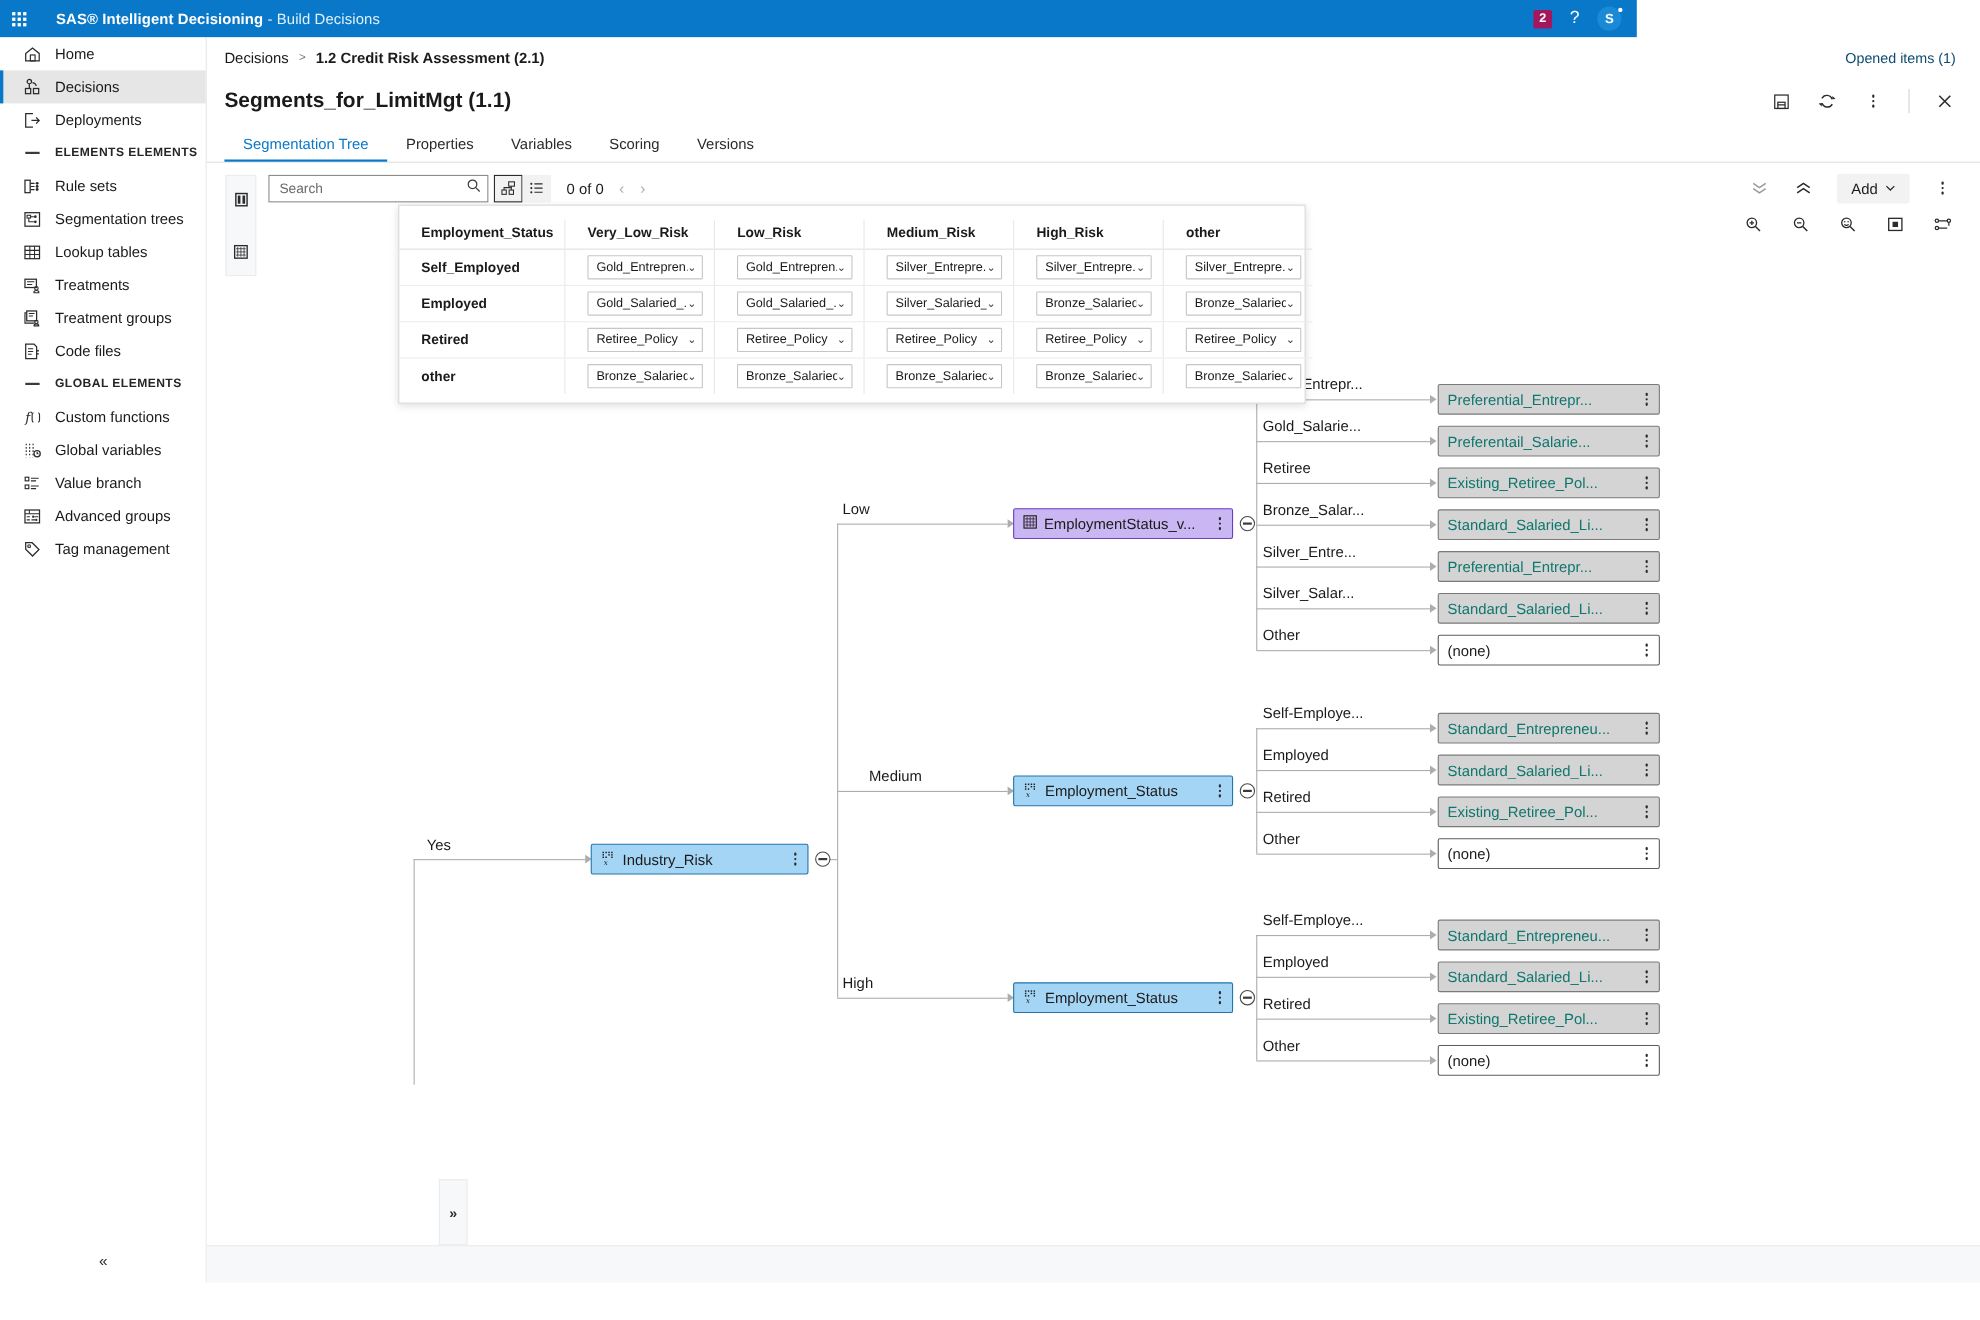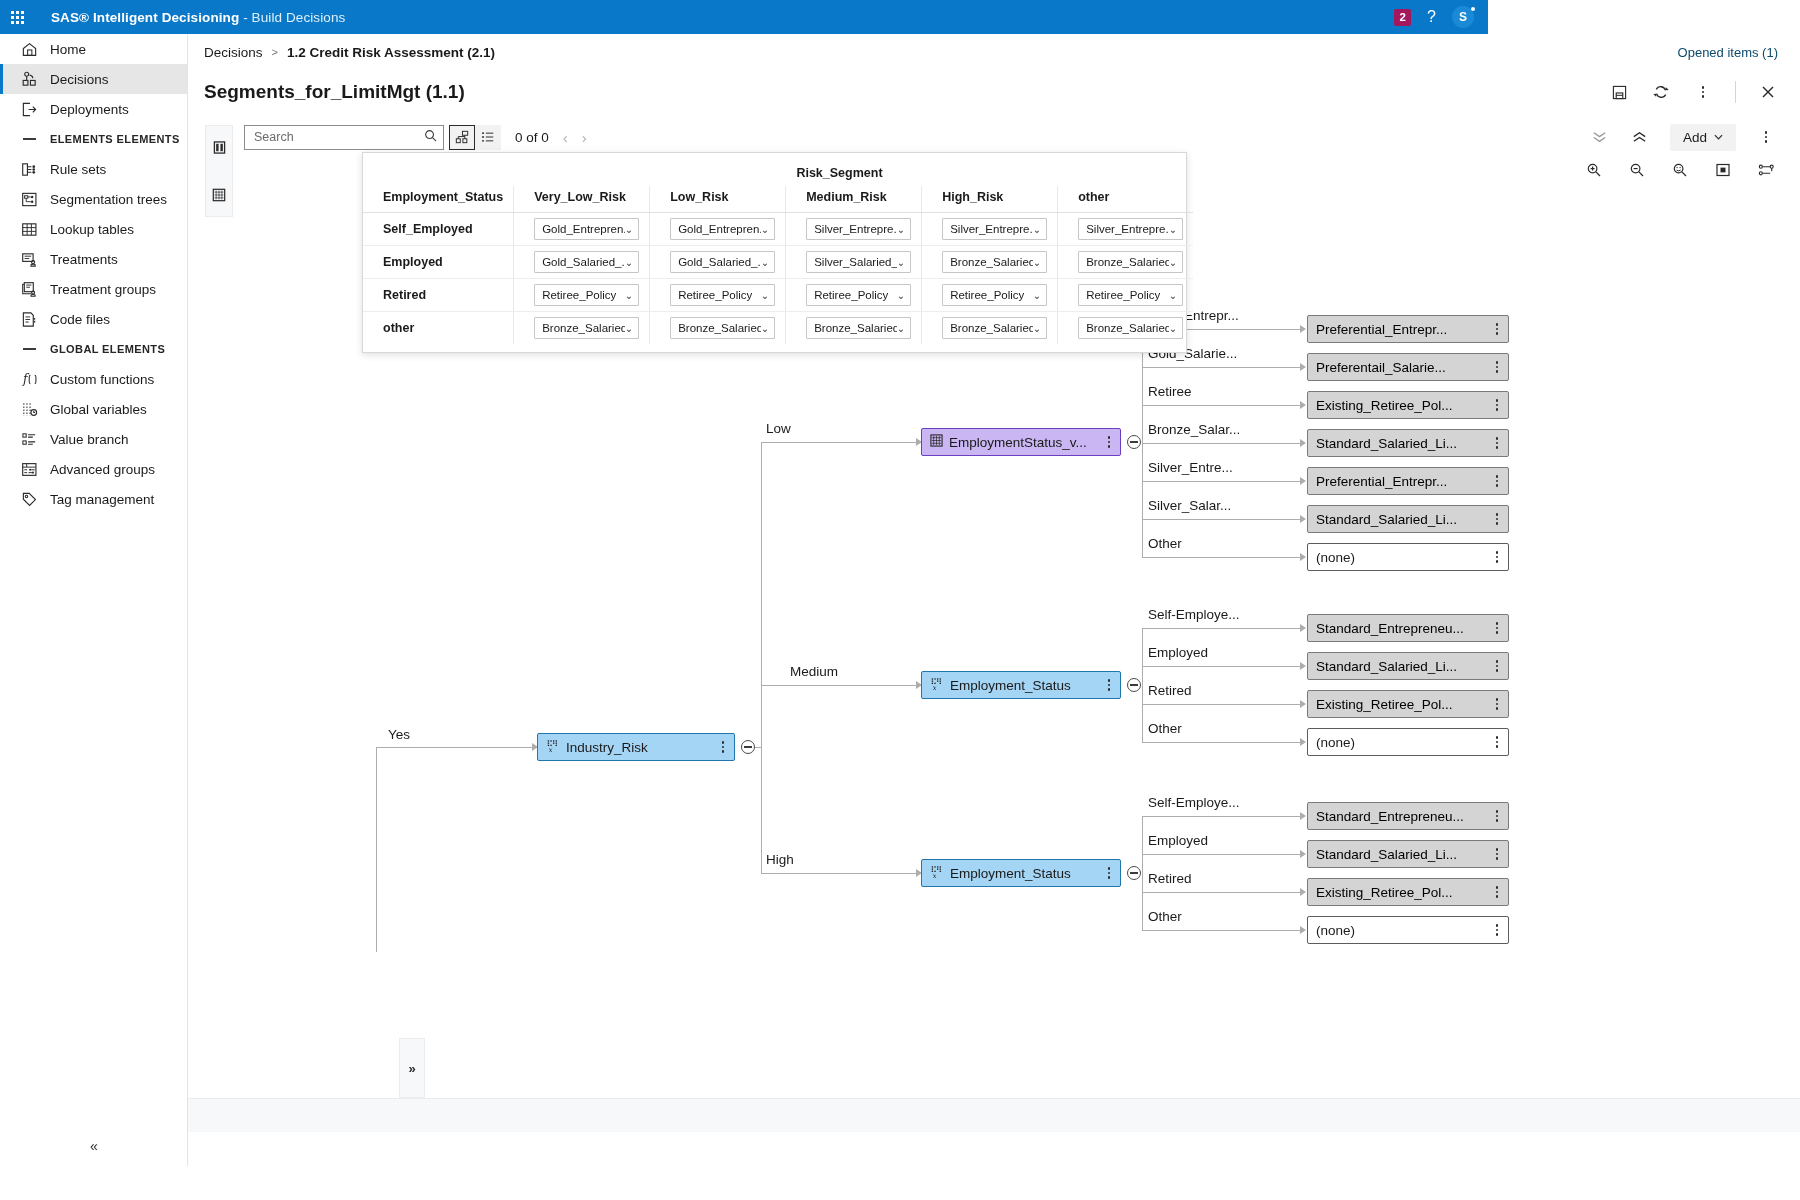--- a/index.html
+++ b/index.html
@@ -162,21 +162,21 @@
   .tree-layer { position: absolute; left: 0; top: 0; width: 1612px; height: 1018px; pointer-events: none; }
   .tree-layer > * { pointer-events: auto; }
   .tnode {
     position: absolute; height: 28px; display: flex; align-items: center;
     border-radius: 2px; font-size: 13.5px; padding: 0 4px 0 8px; cursor: pointer;
   }
   .tnode .nlabel { flex: 1; overflow: hidden; white-space: nowrap; margin-left: 6px; }
   .tnode .kebab { width: 14px; display: flex; align-items: center; justify-content: center; cursor: pointer; }
   .tnode.blue { background: #a5d5f5; border: 1px solid #2176ae; color: #1a1a1a; }
   .tnode.purple { background: #c9b6f2; border: 1px solid #6a3fc0; color: #1a1a1a; }
-  .tnode.gray { background: #d4d4d4; border: 1px solid #7a7a7a; color: #000000; }
+  .tnode.gray { background: #d4d4d4; border: 1px solid #7a7a7a; color: #0f766e; }
   .tnode.white { background: #fff; border: 1px solid #5c5c5c; color: #1a1a1a; }
   .collapse-dot {
     position: absolute; width: 14px; height: 14px; border-radius: 50%;
     border: 1px solid #4a4a4a; background: #fff; display: flex; align-items: center;
     justify-content: center; cursor: pointer; z-index: 4;
   }
   .collapse-dot i { display: block; width: 8px; height: 1.4px; background: #3b3b3b; }
   .branch-label { position: absolute; font-size: 13.5px; color: #1a1a1a; white-space: nowrap; }
   .ln { position: absolute; background: #adadad; }
   .ln.h { height: 1px; }
@@ -420,20 +420,27 @@
       <div class="vdiv"></div>
       <div class="ico-btn">
         <svg width="14" height="14" viewBox="0 0 14 14">
             <line x1="2" y1="2" x2="12" y2="12" stroke="#2b2b2b" stroke-width="1.4"></line>
             <line x1="12" y1="2" x2="2" y2="12" stroke="#2b2b2b" stroke-width="1.4"></line>
           </svg>
       </div>
     </div>
   </div>
 
+  <div class="tabs" id="tabs-row">
+      <div class="tab active">Segmentation Tree</div>
+      <div class="tab">Properties</div>
+      <div class="tab">Variables</div>
+      <div class="tab">Scoring</div>
+      <div class="tab">Versions</div>
+    </div>
 
   <div class="canvas-wrap">
 
     <div class="tool-row">
       <div class="search-box">
         <input placeholder="Search" style="">
         <span>
           <svg width="13" height="13" viewBox="0 0 14 14">
               <circle cx="6" cy="6" r="4.2" fill="none" stroke="#3b3b3b" stroke-width="1.2"></circle>
               <line x1="9.2" y1="9.2" x2="13" y2="13" stroke="#3b3b3b" stroke-width="1.2"></line>
@@ -882,21 +889,20 @@
             <span class="kd">
               <i></i>
               <i></i>
               <i></i>
             </span>
           </span>
         </div>
       </div>
 
     <div class="matrix-panel">
-      <div class="matrix-grouphdr">Risk_Segment</div>
       <table class="matrix">
         <thead>
             <tr id="matrix-head">
               <th>Employment_Status</th>
               <th>Very_Low_Risk</th>
               <th>Low_Risk</th>
               <th>Medium_Risk</th>
               <th>High_Risk</th>
               <th>other</th>
             </tr>

